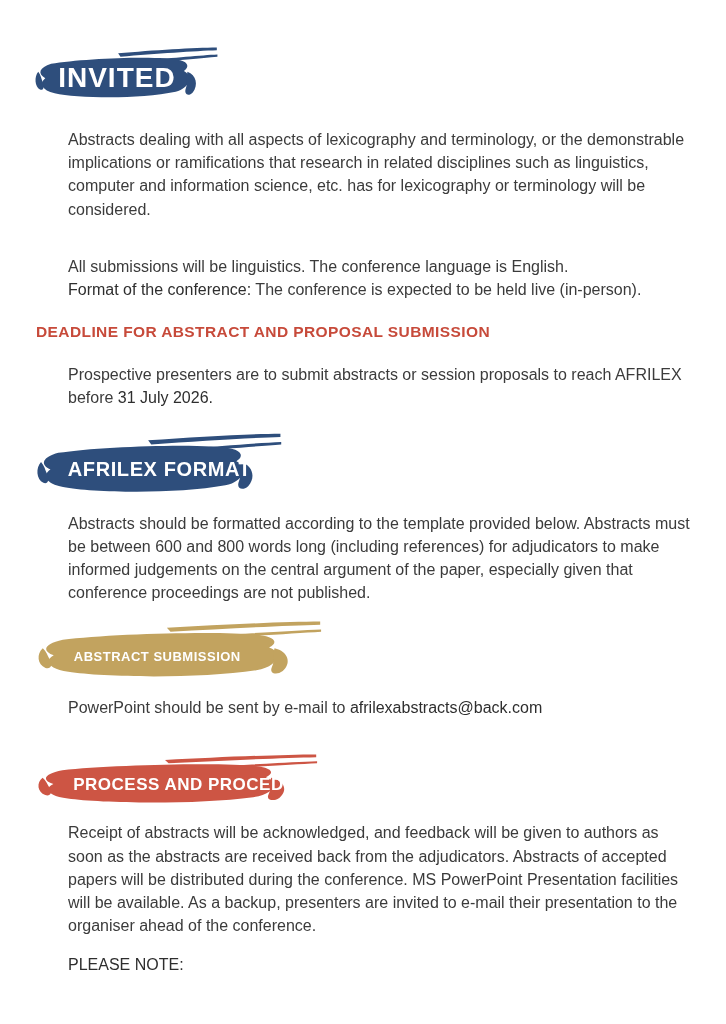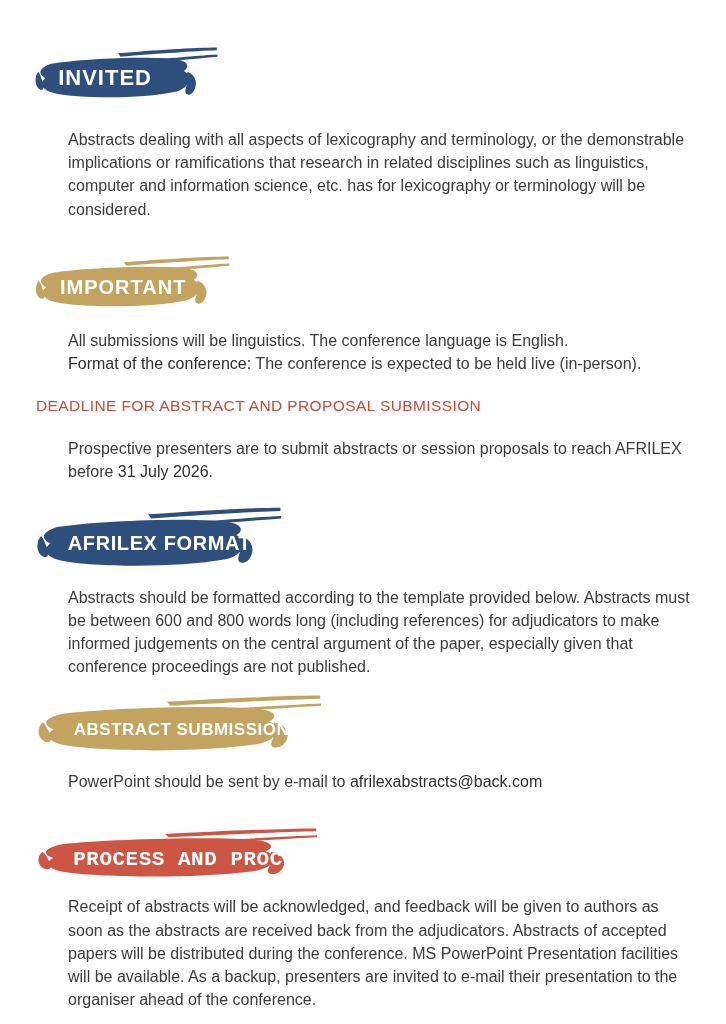--- a/index.html
+++ b/index.html
@@ -25,21 +25,21 @@
   p.body-text{
     font-size:16px;
     line-height:1.45;
     color:var(--body_text);
     max-width:656px;
     margin-left:32px;
   }
   .bold{font-weight:400;color:#2e2e2e;}
   .red-heading{
     color:var(--heading_red);
-    font-weight:400;
+    font-weight:700;
     font-size:15.5px;
     letter-spacing:0.4px;
   }
   
   .badge{
     position:relative;
     display:block;
     margin-left:-6px;
   }
   .badge svg.brush{
@@ -57,29 +57,29 @@
     color:#ffffff;
     font-weight:700;
     letter-spacing:1px;
     white-space:nowrap;
   }
   .badge.blue{color:var(--blue);}
   .badge.gold{color:var(--gold);}
   .badge.red{color:var(--red);}
 
   .badge-invited{width:188px;height:60px;margin-bottom:22px;}
-  .badge-invited .badge-label{font-size:22px;}
+  .badge-invited .badge-label{font-size:28px;}
   .badge-important{width:200px;height:60px;margin-bottom:14px;}
   .badge-important .badge-label{font-size:20px;}
   .badge-format{width:252px;height:70px;margin-bottom:10px;}
   .badge-format .badge-label{font-size:20px;letter-spacing:0.6px;}
   .badge-submission{width:292px;height:66px;margin-bottom:10px;}
-  .badge-submission .badge-label{font-size:17px;letter-spacing:0.5px;}
+  .badge-submission .badge-label{font-size:13px;letter-spacing:0.5px;}
   .badge-process{width:288px;height:58px;margin-bottom:10px;}
-  .badge-process .badge-label{font-size:21px;letter-spacing:0.5px;font-family:Liberation Mono, monospace;}
+  .badge-process .badge-label{font-size:17px;letter-spacing:0.5px;}
 
   .mb-lg{margin-bottom:34px;}
   .mb-md{margin-bottom:22px;}
   .mb-sm{margin-bottom:16px;}
   .mt-md{margin-top:22px;}
   .hidden-defs{position:absolute;width:0;height:0;overflow:hidden;}
 </style>
 </head>
 <body>
 
@@ -98,26 +98,20 @@
 <div class="page">
 
   <div class="badge blue badge-invited">
     <svg class="brush" viewBox="0 0 320 84" preserveAspectRatio="none">
         <use href="#brush-shape"></use>
       </svg>
     <span class="badge-label">INVITED</span>
   </div>
   <p class="body-text mb-lg">Abstracts dealing with all aspects of lexicography and terminology, or the demonstrable implications or ramifications that research in related disciplines such as linguistics, computer and information science, etc. has for lexicography or terminology will be considered.</p>
 
-  <div class="badge gold badge-important">
-    <svg class="brush" viewBox="0 0 320 84" preserveAspectRatio="none">
-        <use href="#brush-shape"></use>
-      </svg>
-    <span class="badge-label">IMPORTANT</span>
-  </div>
   <p class="body-text mb-md"><span>All submissions will be linguistics. The conference language is English.</span><br>
     <span class="bold">Format of the conference:</span><span> The conference is expected to be held live (in-person).</span>
   </p>
 
   <p class="red-heading mt-md mb-md">DEADLINE FOR ABSTRACT AND PROPOSAL SUBMISSION</p>
   <p class="body-text mb-md"><span>Prospective presenters are to submit abstracts or session proposals to reach AFRILEX before </span><span class="bold">31 July 2026.</span></p>
 
   <div class="badge blue badge-format">
     <svg class="brush" viewBox="0 0 320 84" preserveAspectRatio="none">
         <use href="#brush-shape"></use>

